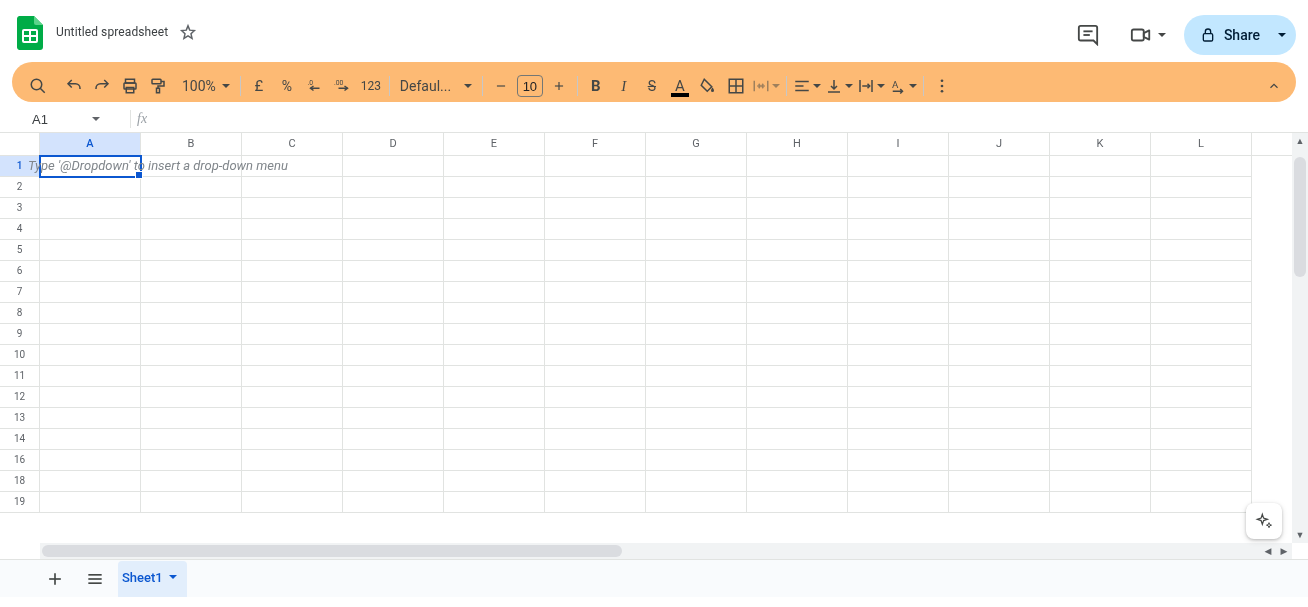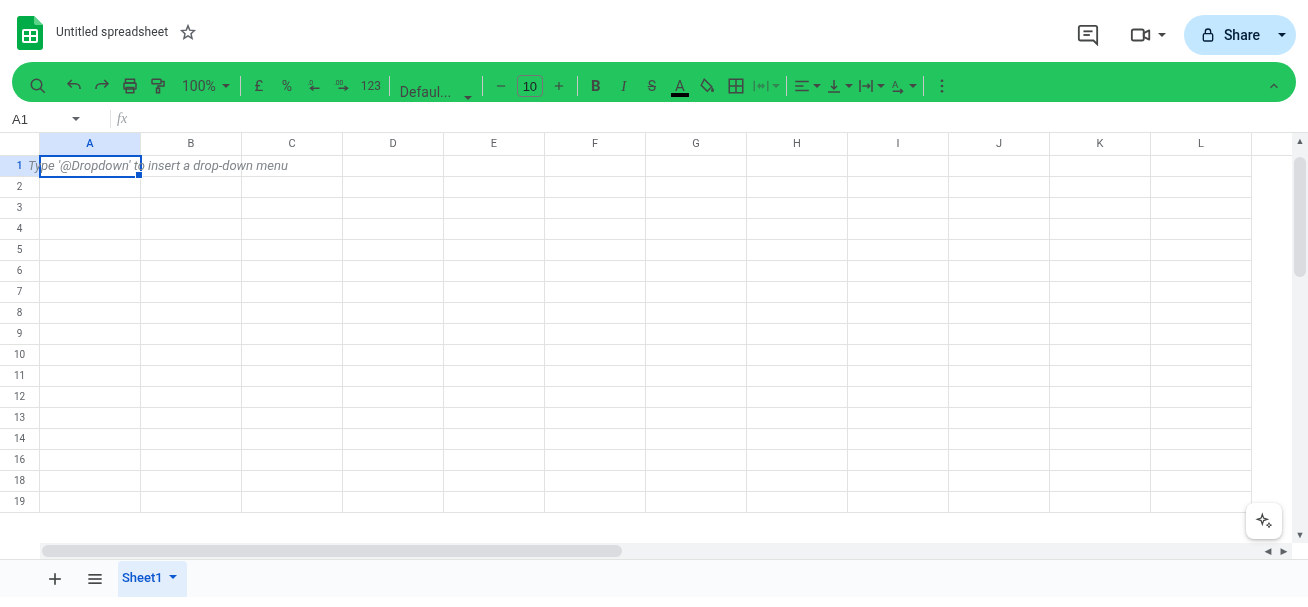--- a/index.html
+++ b/index.html
@@ -16,37 +16,37 @@
 .menubar > div { padding: 3px 7px; font-size: 14px; color: #202124; border-radius: 4px; cursor: pointer; letter-spacing: 0.2px;}
 .header-right { display: flex; align-items: center; gap: 12px; margin-top: 6px;}
 .hr-btn { width: 40px; height: 40px; display: flex; align-items: center; justify-content: center; color: #444746; border-radius: 20px; cursor: pointer;}
 .meet-btn { display: flex; align-items: center; gap: 2px; padding: 0 6px 0 10px; height: 40px; border-radius: 20px; cursor: pointer; color: #444746;}
 .share-group { display: flex; align-items: center; background: #c2e7ff; border-radius: 40px; height: 40px; cursor: pointer;}
 .share-main { display: flex; align-items: center; gap: 8px; padding: 0 14px 0 16px; font-size: 14px; font-weight: 500; color: #001d35;}
 .share-drop { padding: 0 10px 0 4px; color: #001d35; display:flex; align-items:center;}
 
 
 .toolbar-wrap { padding: 4px 12px 4px 12px; }
-.toolbar { background: #22c55e; border-radius: 24px; height: 40px; display: flex; align-items: center; padding: 8px 6px 0 12px; gap: 0px;}
+.toolbar { background: #fdba74; border-radius: 24px; height: 40px; display: flex; align-items: center; padding: 8px 6px 0 12px; gap: 0px;}
 .tb-btn { min-width: 28px; height: 28px; display: flex; align-items: center; justify-content: center; color: #444746; border-radius: 4px; cursor: pointer; font-size: 13px; padding: 0 2px;}
 .tb-sep { width: 1px; height: 20px; background: #c7c7c7; margin: 0 4px; }
 .zoom-btn { display: flex; align-items: center; gap: 6px; padding: 0 6px; font-size: 14px;}
-.font-btn { display: flex; align-items: flex-end; justify-content: space-between; width: 84px; padding: 0 6px; font-size: 14px;}
+.font-btn { display: flex; align-items: center; justify-content: space-between; width: 84px; padding: 0 6px; font-size: 14px;}
 .fontsize-group { display: flex; align-items: center; gap: 2px;}
 .fontsize-input { width: 26px; height: 22px; border: 1px solid #747775; border-radius: 4px; text-align: center; font-size: 13px; background: transparent; color: #202124;}
 .tb-drop { display: flex; align-items: center; gap: 0px; }
 .tb-drop .caret { font-size: 8px; color: #444746; margin-left: 2px;}
 .text-color-btn { position: relative; }
 .text-color-bar { position: absolute; bottom: 3px; left: 5px; right: 5px; height: 4px; background: #000; }
 .tb-spacer { flex: 1; }
 .collapse-btn { width: 32px; height: 32px; display:flex; align-items:center; justify-content:center; color:#444746; cursor:pointer; border-radius:16px;}
 
 
 .fbar-row { display: flex; align-items: center; height: 27px; border-bottom: 1px solid #e1e3e1; padding-left: 8px;}
-.name-box-wrap { display: flex; align-items: center; width: 96px; gap: 4px;}
+.name-box-wrap { display: flex; align-items: center; width: 96px; gap: 4px; margin-left: 20px;}
 .name-box { width: 56px; font-size: 13px; color: #3c4043; padding-left: 4px; background:transparent; border:none; outline:none;}
 .nb-caret { color: #606368; font-size: 10px; cursor:pointer; padding: 0 4px;}
 .fbar-sep { width: 1px; height: 18px; background: #e1e3e1; margin: 0 6px; }
 .fx-label { font-style: italic; color: #9aa0a6; font-size: 14px; font-family: serif; margin-right: 6px;}
 .fbar-input { flex: 1; border: none; outline: none; font-size: 13px; background: transparent;}
 
 
 .grid-wrap { position: relative; height: 426px; }
 .grid-scroll { position: absolute; left:0; top:0; right: 16px; bottom: 16px; overflow: hidden;}
 .col-headers { display: flex; height: 23px; border-bottom: 1px solid #e1e3e1; background: #fff;}

